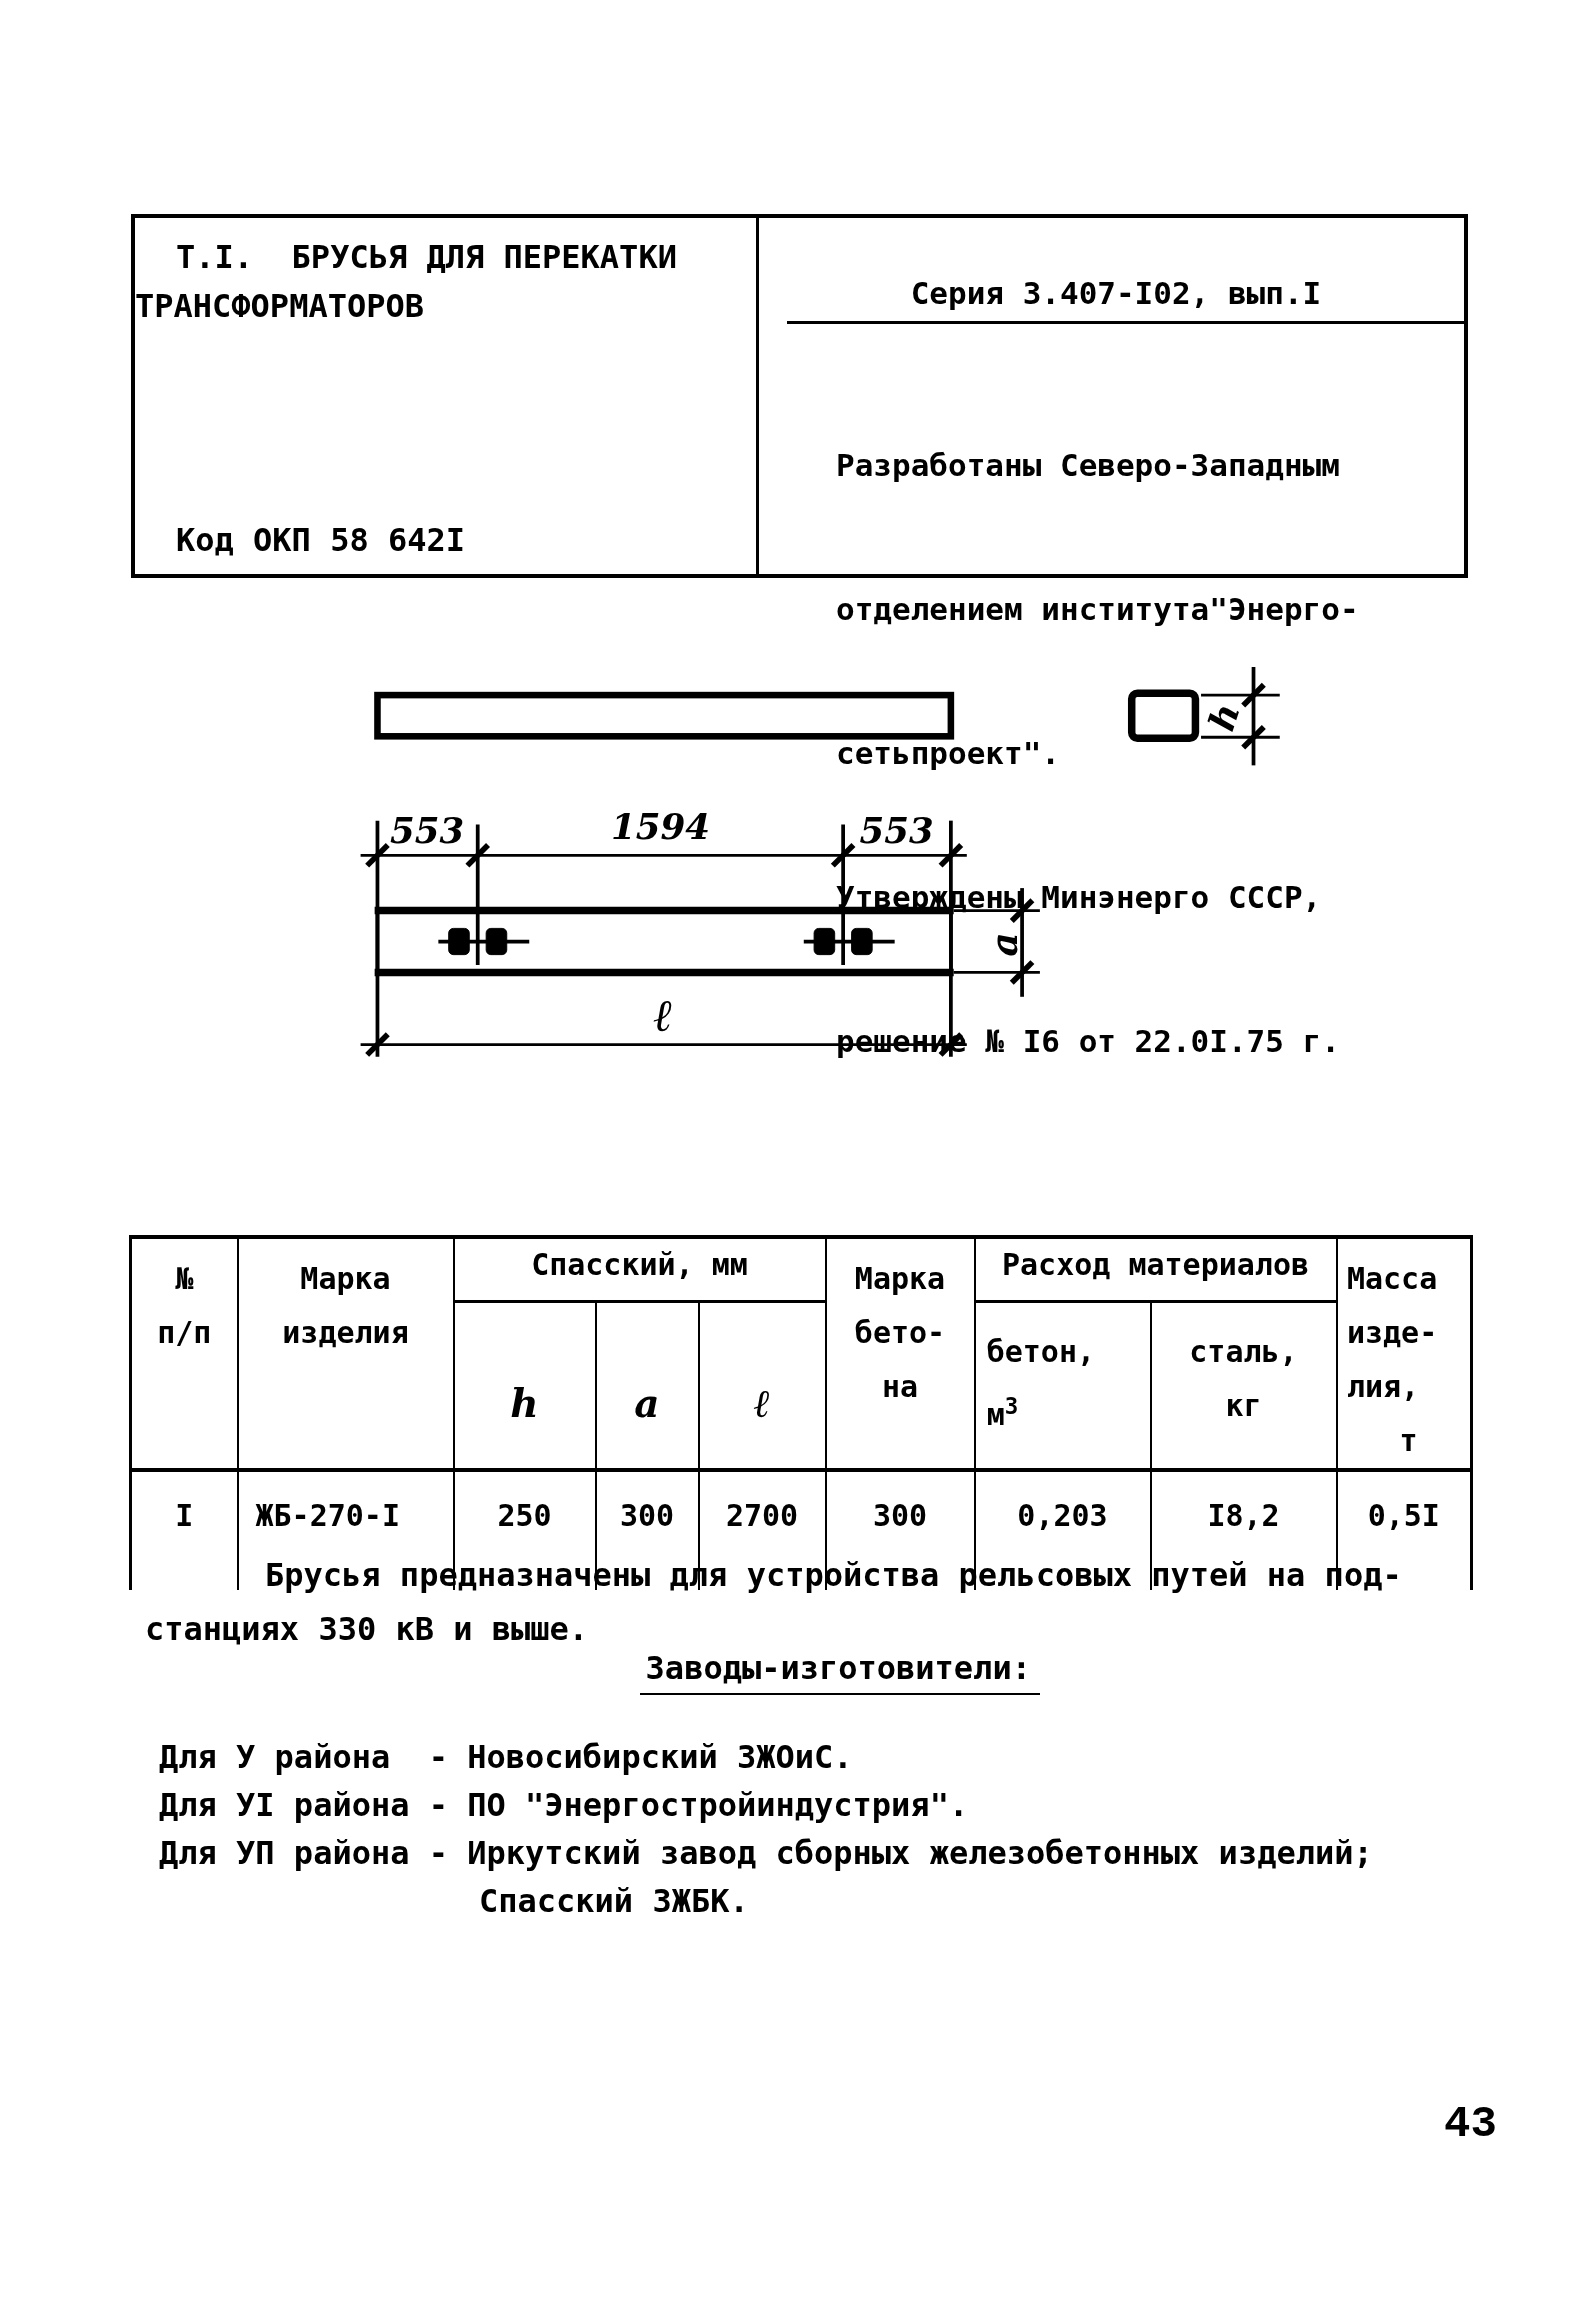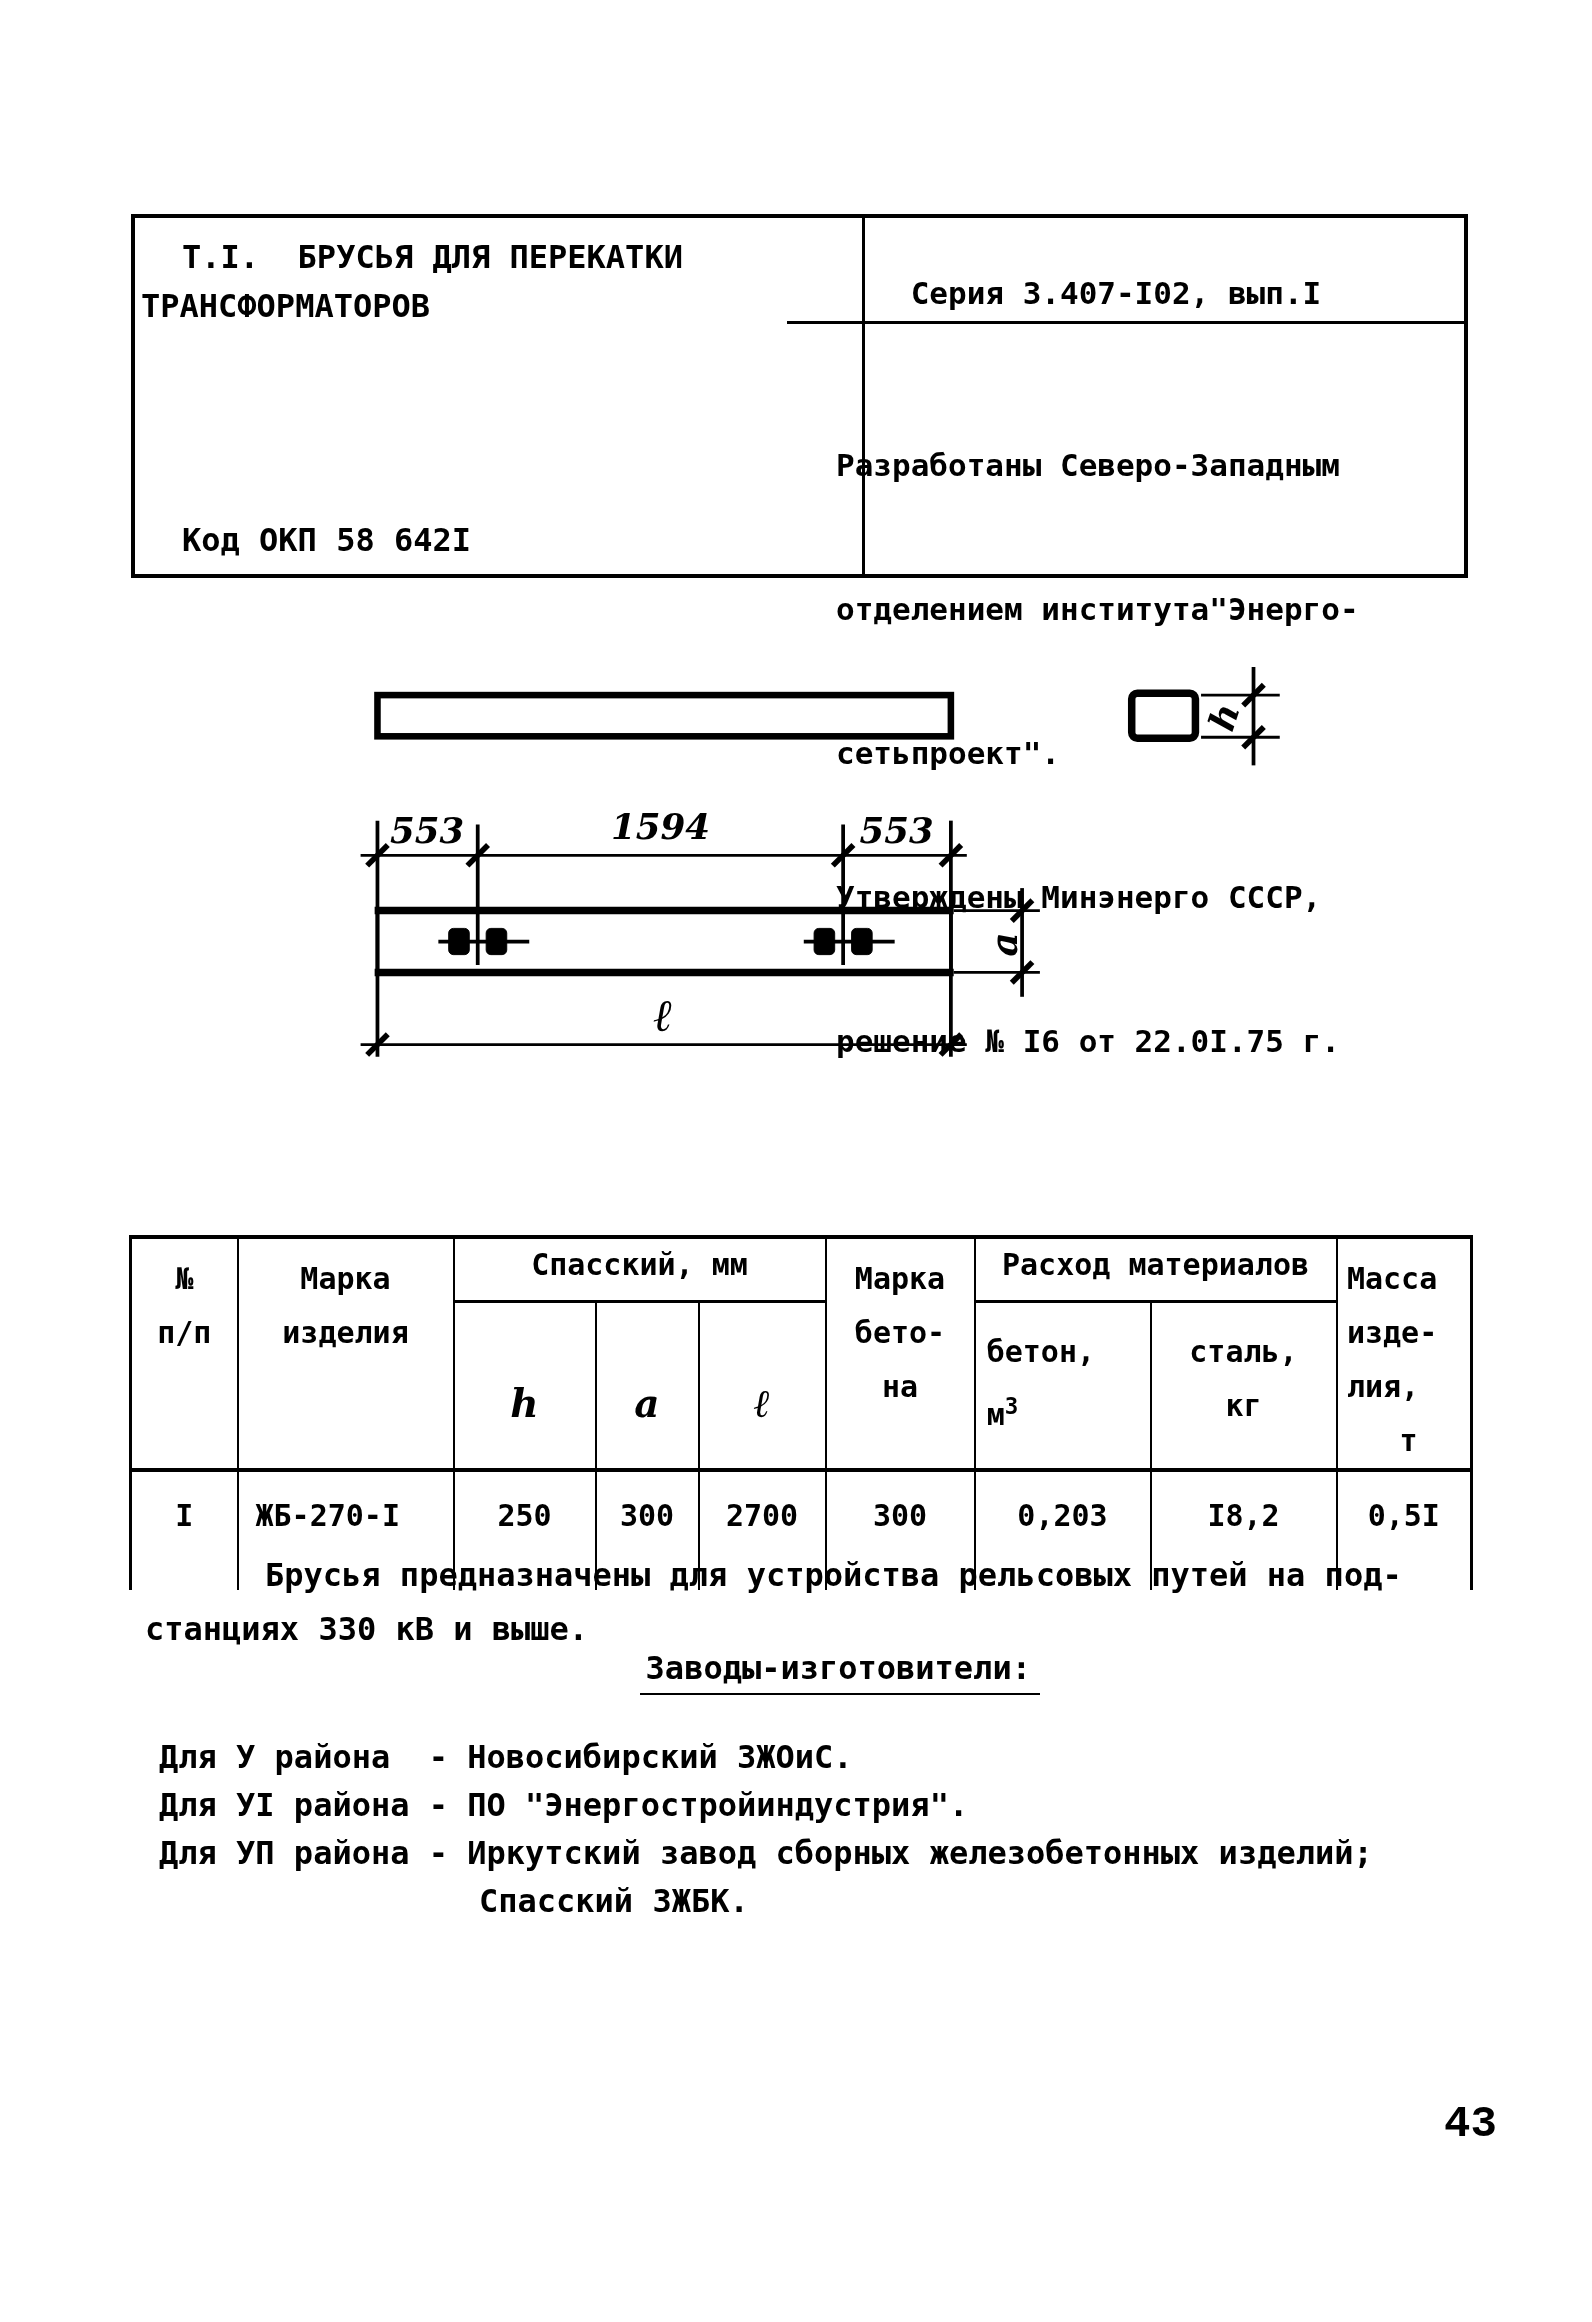--- a/index.html
+++ b/index.html
@@ -8,21 +8,21 @@
     font-family:"DejaVu Sans Mono", monospace;color:#000;
     -webkit-font-smoothing:none;
   }
   .abs{position:absolute;}
 
   
   .header-box{
     position:absolute;left:131px;top:214px;width:1337px;height:364px;
     border:4.7px solid #000;box-sizing:border-box;font-weight:bold;
   }
-  .hleft{position:absolute;left:6px;top:0;width:724px;height:100%;border-right:3.7px solid #000;box-sizing:border-box;}
+  .hleft{position:absolute;left:0;top:0;width:624px;height:100%;border-right:3.7px solid #000;box-sizing:border-box;}
   .title-l1{padding:15px 0 0 41px;font-size:32px;line-height:49px;white-space:pre;}
   .title-l2{font-size:32px;line-height:49px;white-space:pre;}
   .okp{position:absolute;left:41px;bottom:15px;font-size:32px;white-space:pre;}
   .hrt{position:absolute;left:652px;top:0;right:0;height:106px;border-bottom:3.7px solid #000;box-sizing:border-box;
        padding:20.6px 0 0 49px;font-size:31px;white-space:pre;}
   .hrb{position:absolute;left:652px;top:110px;right:0;bottom:0;
        padding:17px 6px 0 49px;font-size:31px;line-height:48px;white-space:pre;}
 
   
   svg text.dim-num{font-family:"DejaVu Serif",serif;font-style:italic;font-weight:bold;font-size:38px;fill:#000;}

